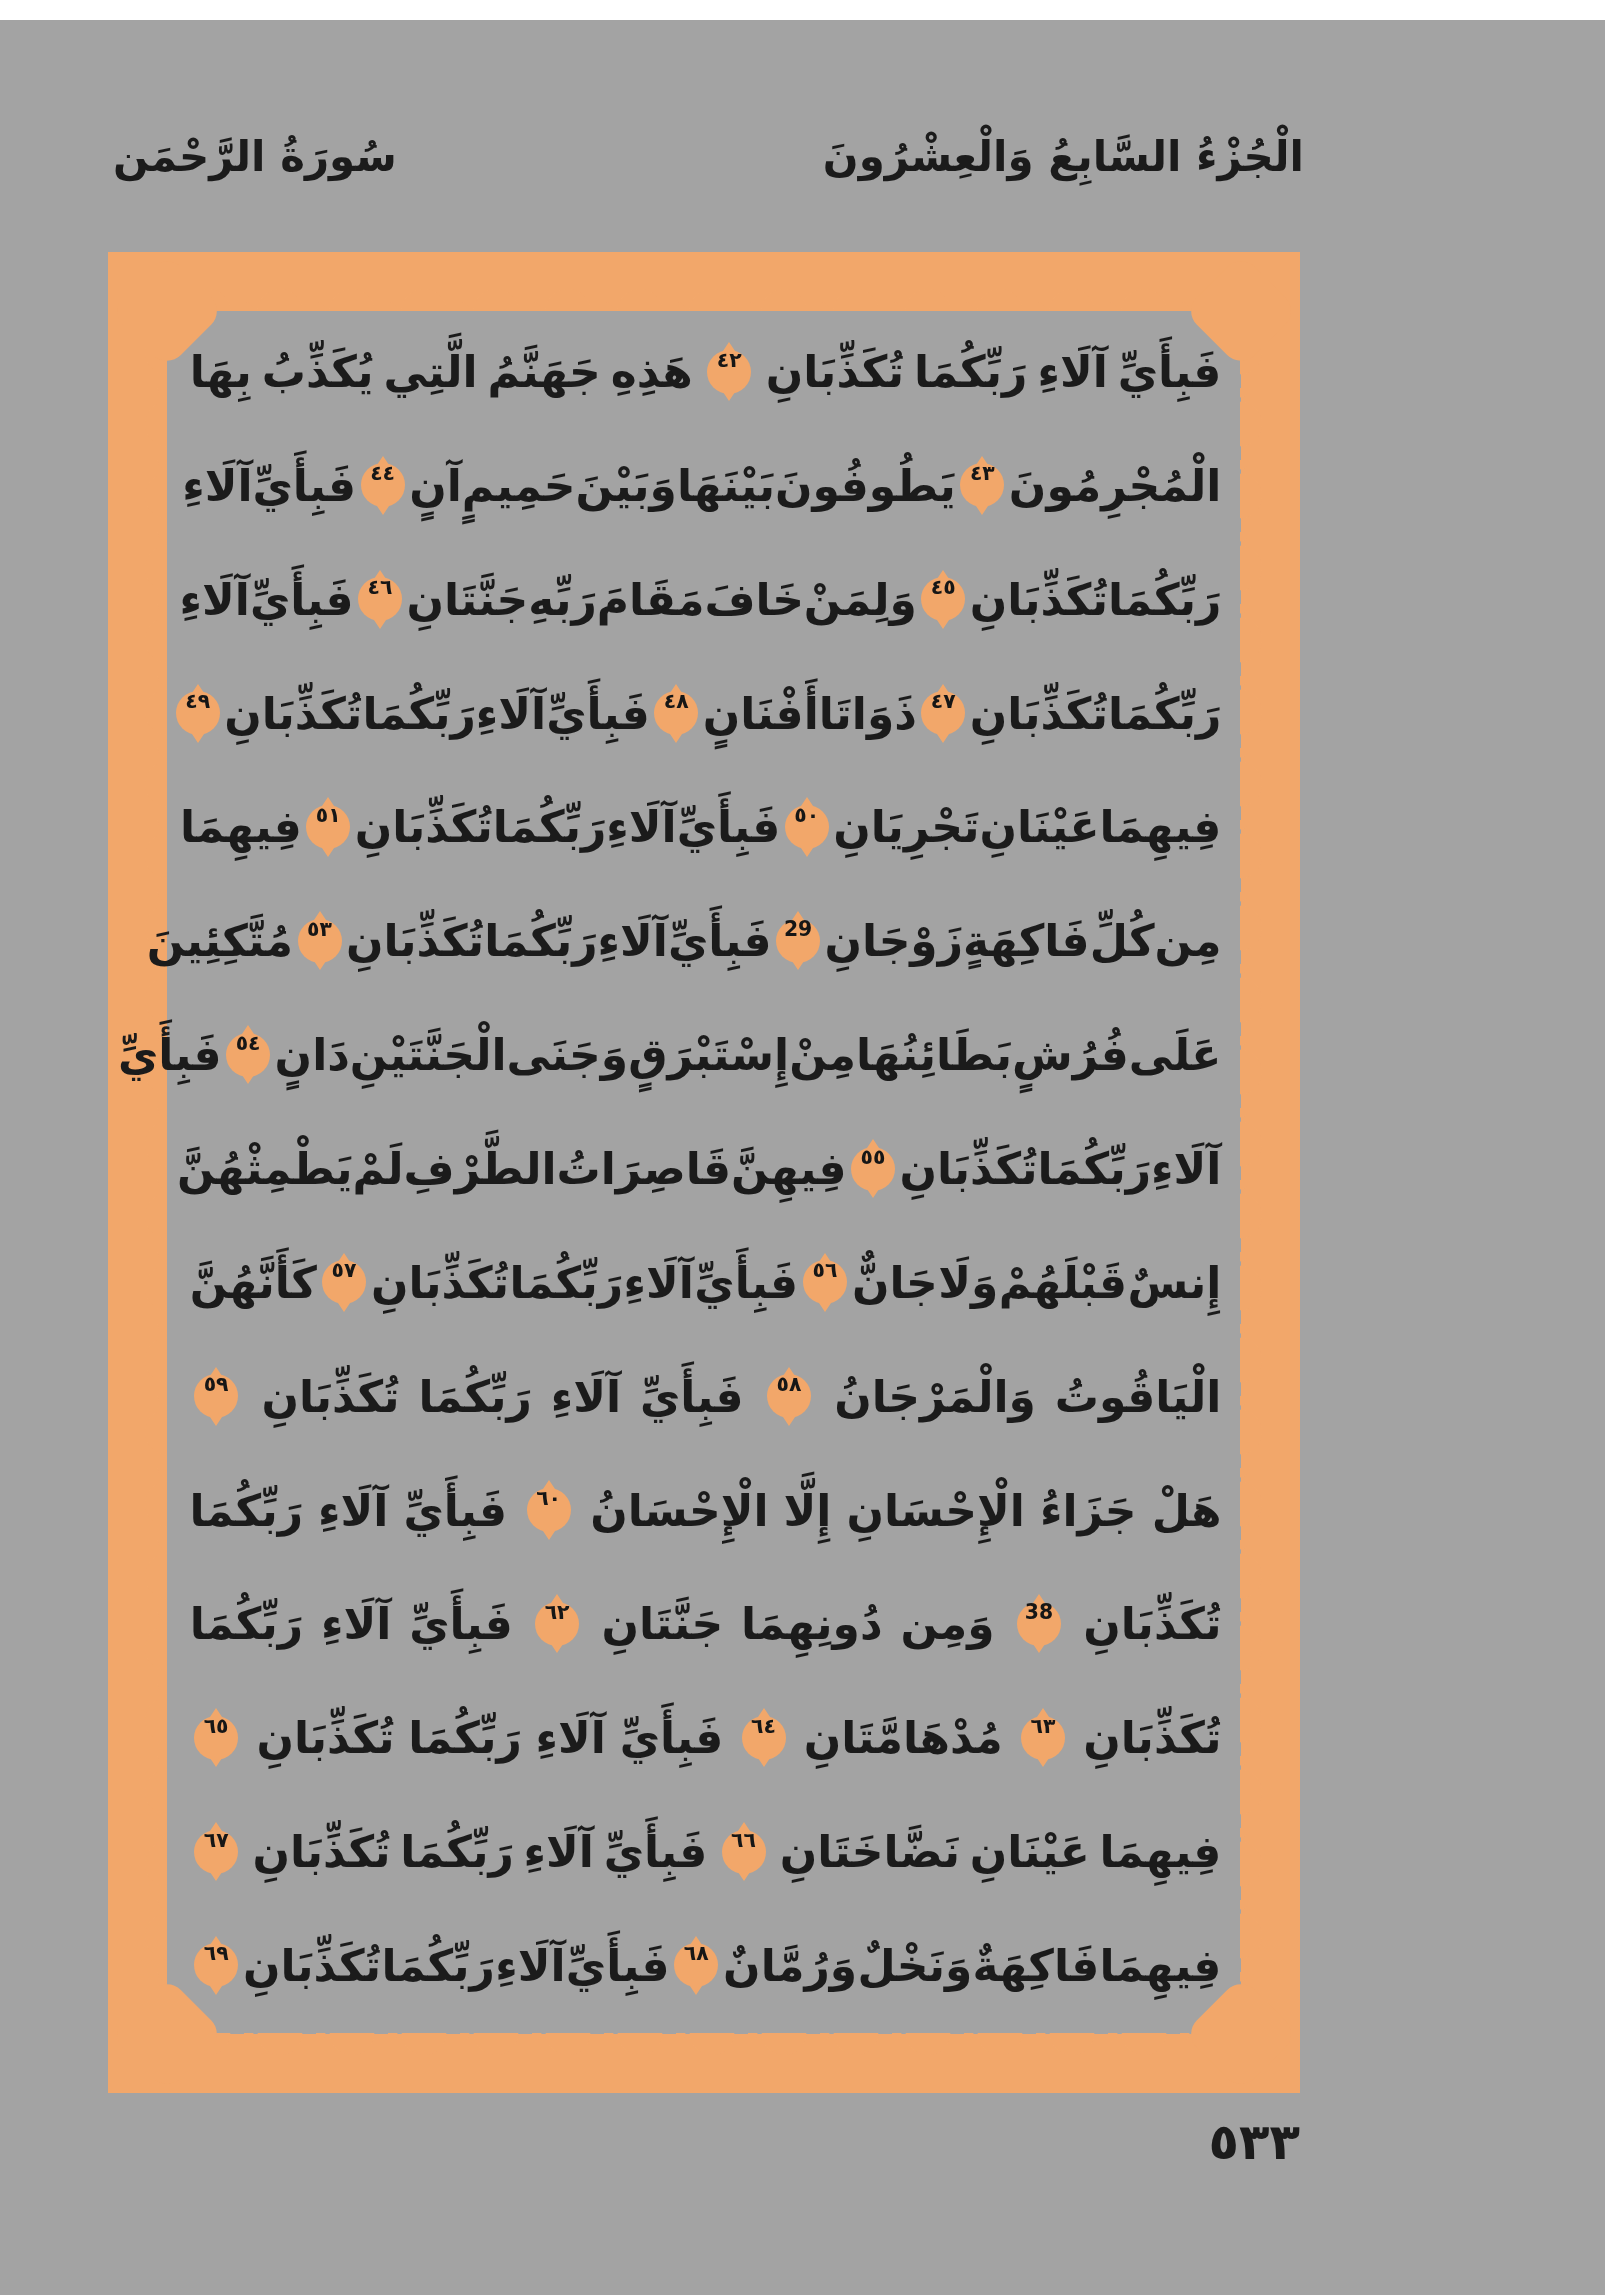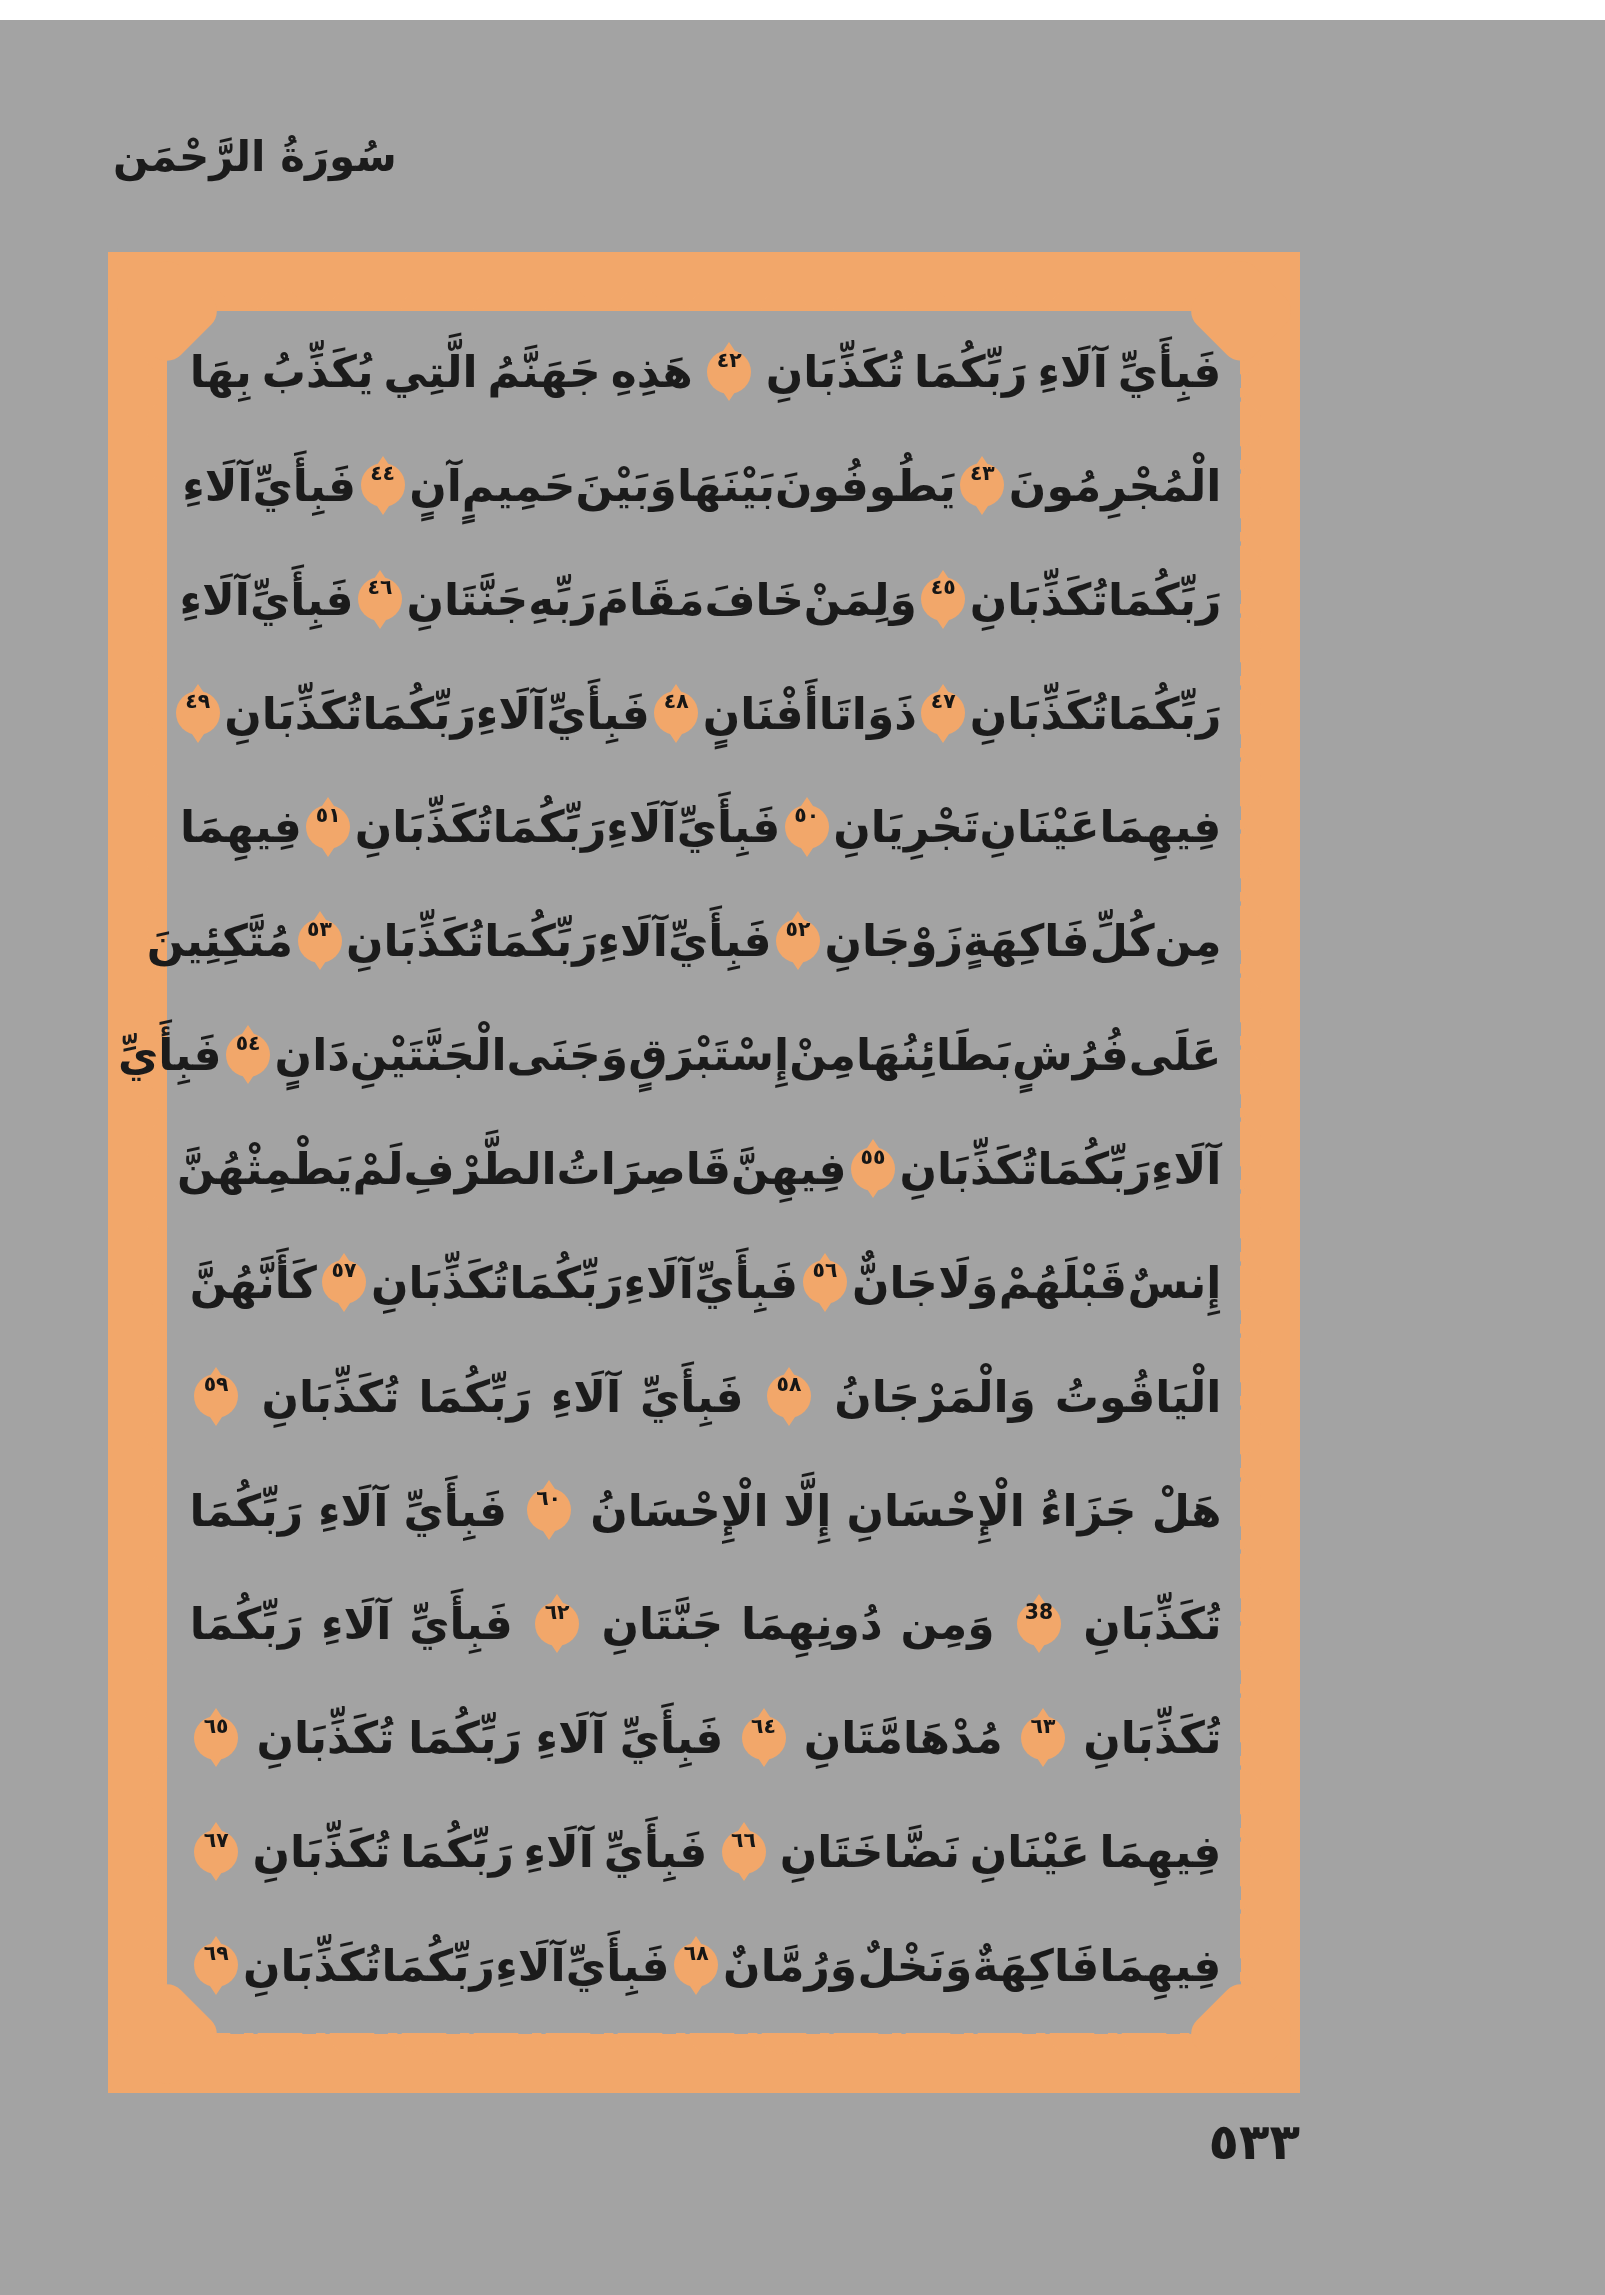--- a/index.html
+++ b/index.html
@@ -117,20 +117,21 @@
     text-align:right; font-size:50px; font-weight:bold;
     direction:rtl;
   }
 </style>
 </head>
 <body>
 
 <div class="page">
 
   <div class="surah-title">سُورَةُ الرَّحْمَن</div>
+  <div class="juz-title">الْجُزْءُ السَّابِعُ وَالْعِشْرُونَ</div>
 
   <div class="frame">
     <div class="sc sc-top"></div>
     <div class="sc sc-bottom"></div>
     <div class="sc sc-left"></div>
     <div class="sc sc-right"></div>
     <div class="corner tl"></div>
     <div class="corner tr"></div>
     <div class="corner bl"></div>
     <div class="corner br"></div>
@@ -218,21 +219,21 @@
           <span class="vnum">٥١</span>
         </span>
         <span class="qword">فِيهِمَا</span>
       </div>
       <div class="qline">
         <span class="qword">مِن</span>
         <span class="qword">كُلِّ</span>
         <span class="qword">فَاكِهَةٍ</span>
         <span class="qword">زَوْجَانِ</span>
         <span class="qmarker">
-          <span class="vnum">٥٢</span>
+          <span class="vnum">29</span>
         </span>
         <span class="qword">فَبِأَيِّ</span>
         <span class="qword">آلَاءِ</span>
         <span class="qword">رَبِّكُمَا</span>
         <span class="qword">تُكَذِّبَانِ</span>
         <span class="qmarker">
           <span class="vnum">٥٣</span>
         </span>
         <span class="qword">مُتَّكِئِينَ</span>
       </div>

